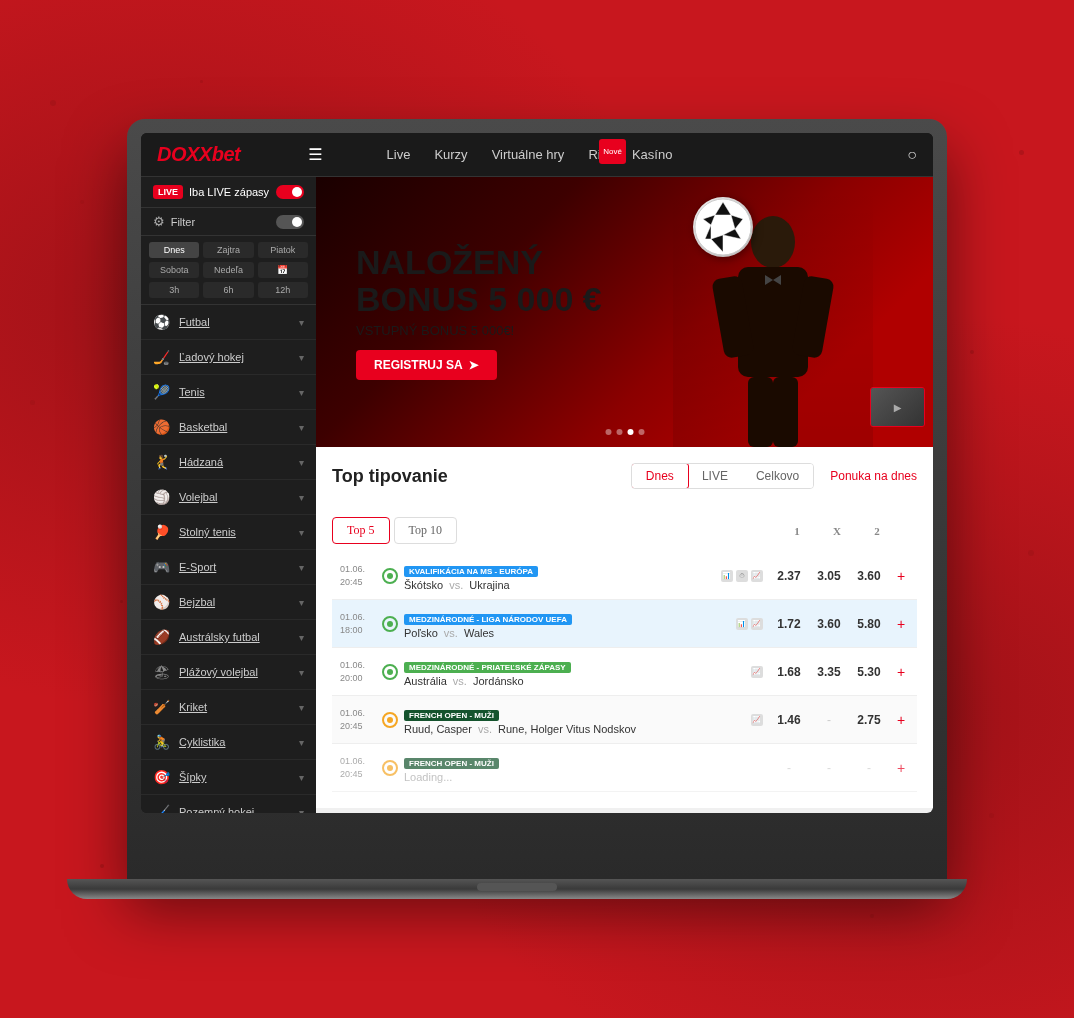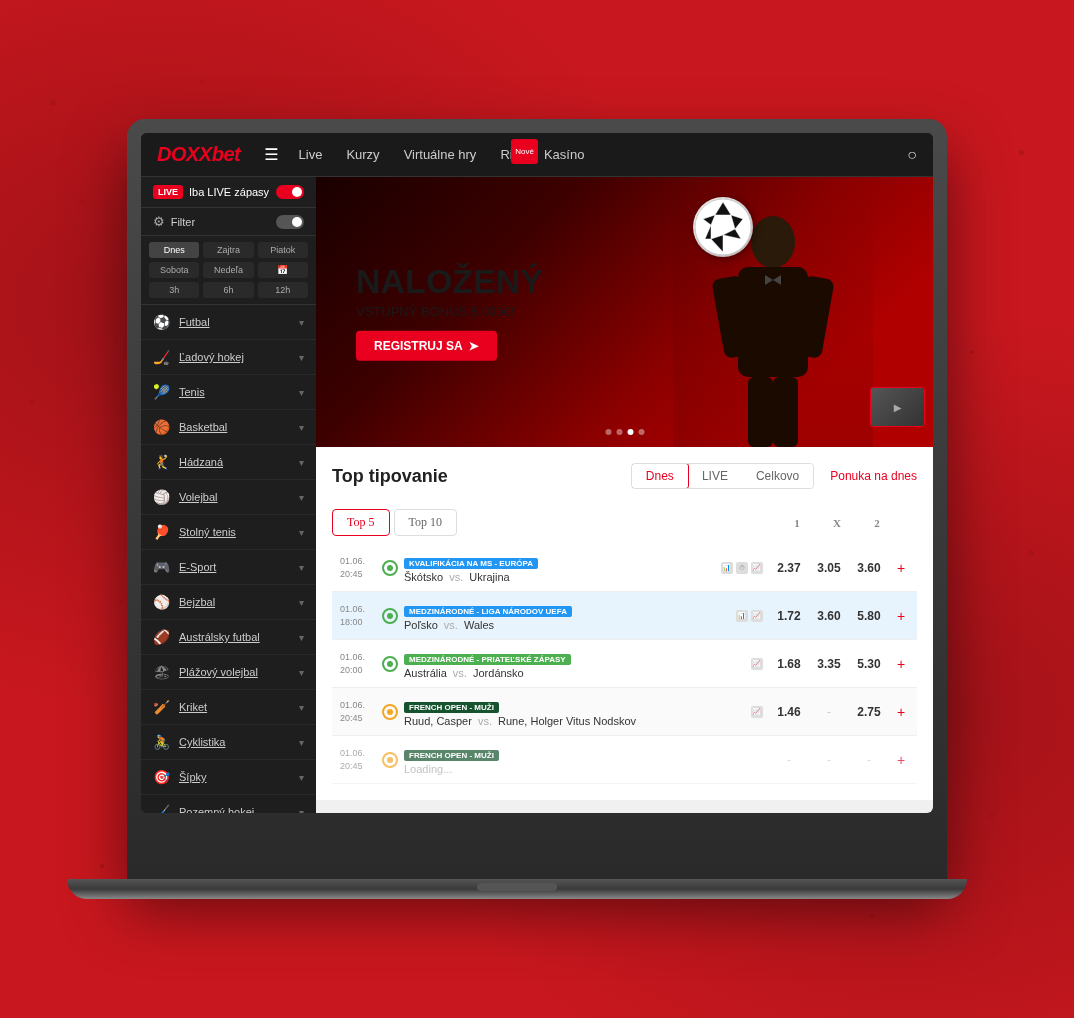--- a/index.html
+++ b/index.html
@@ -68,20 +68,21 @@
 
     
     .top-nav {
       background: #1a1a1a;
       height: 44px;
       display: flex;
       align-items: center;
       padding: 0 16px;
       border-bottom: 1px solid #333;
       flex-shrink: 0;
+      gap: 44px;
     }
     .logo {
       color: #e8001e;
       font-size: 20px;
       font-weight: 900;
       font-style: italic;
       margin-right: 24px;
       letter-spacing: -0.5px;
     }
     .logo span { color: #fff; }
@@ -364,21 +365,21 @@
 
     
     .top-tip-section {
       background: #fff;
       padding: 16px;
     }
     .top-tip-header {
       display: flex;
       align-items: center;
       justify-content: space-between;
-      margin-bottom: 20px;
+      margin-bottom: 28px;
     }
     .top-tip-title {
       font-size: 18px;
       font-weight: bold;
       color: #222;
     }
     .tab-group {
       display: flex;
       gap: 0;
       border: 1px solid #ddd;
@@ -728,20 +729,21 @@
               <span class="sport-arrow">▾</span>
             </div>
           </div>
         </div>
 
         <div class="right-content">
 
           <div class="banner">
             <div class="banner-content">
               <div class="banner-title">NALOŽENÝ</div>
+              <div class="banner-title">BONUS 5 000 €</div>
               <div class="banner-subtitle">VSTUPNÝ BONUS 5 000€!</div>
               <div class="banner-btn">
                 <span>REGISTRUJ SA</span>
                 <span>➤</span>
               </div>
             </div>
 
             <div class="banner-person">
               <svg width="160" height="240" viewBox="0 0 160 240">
 

